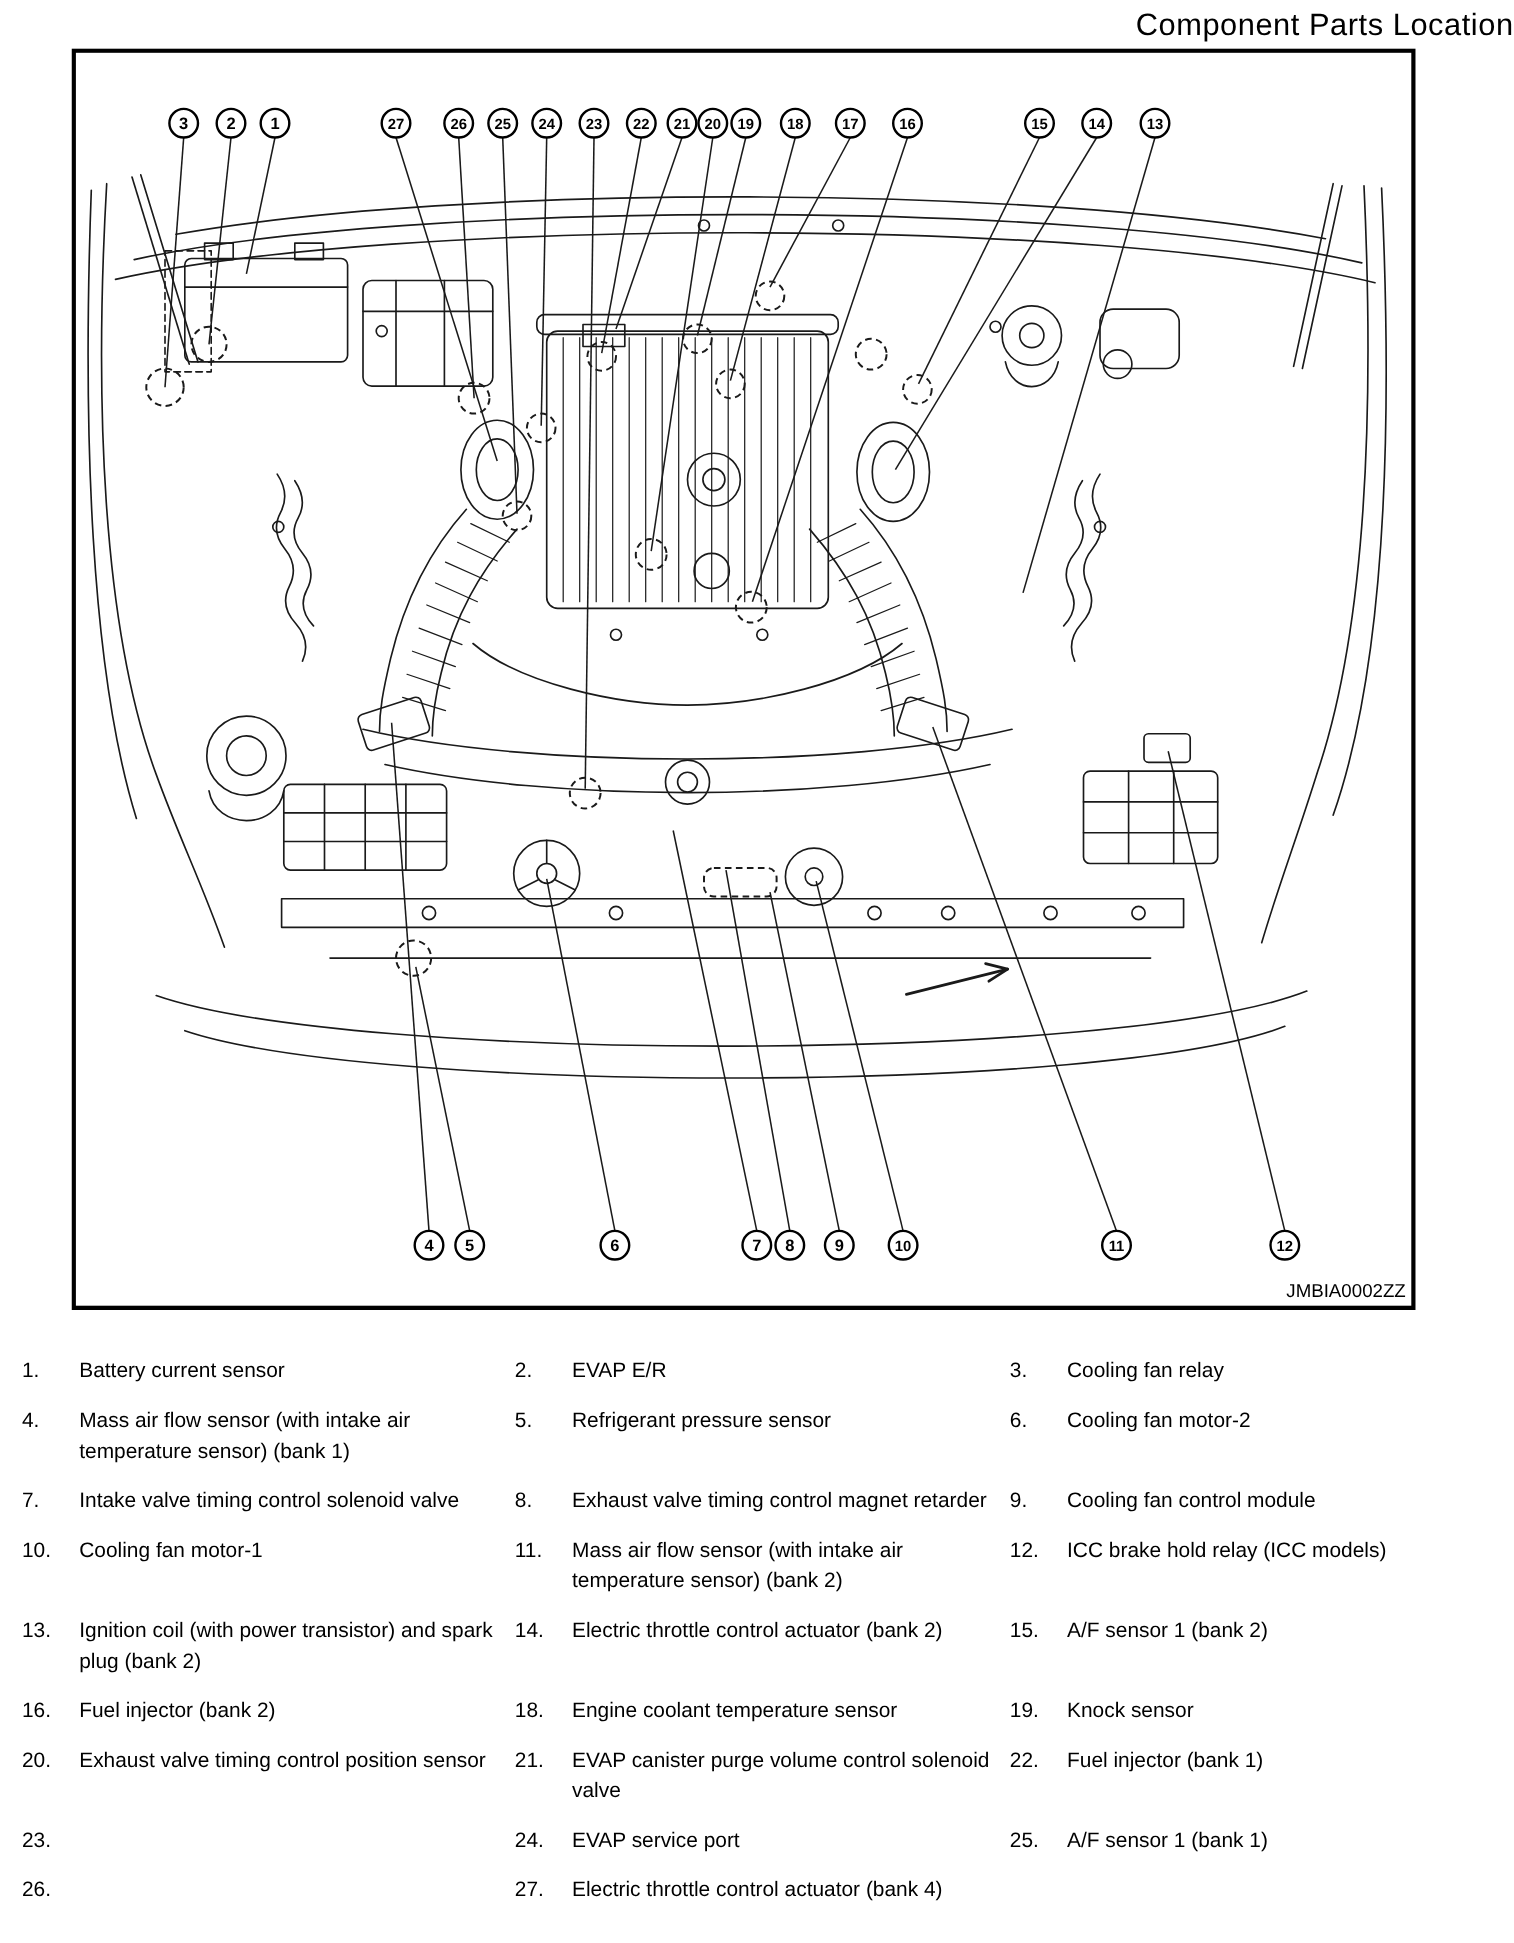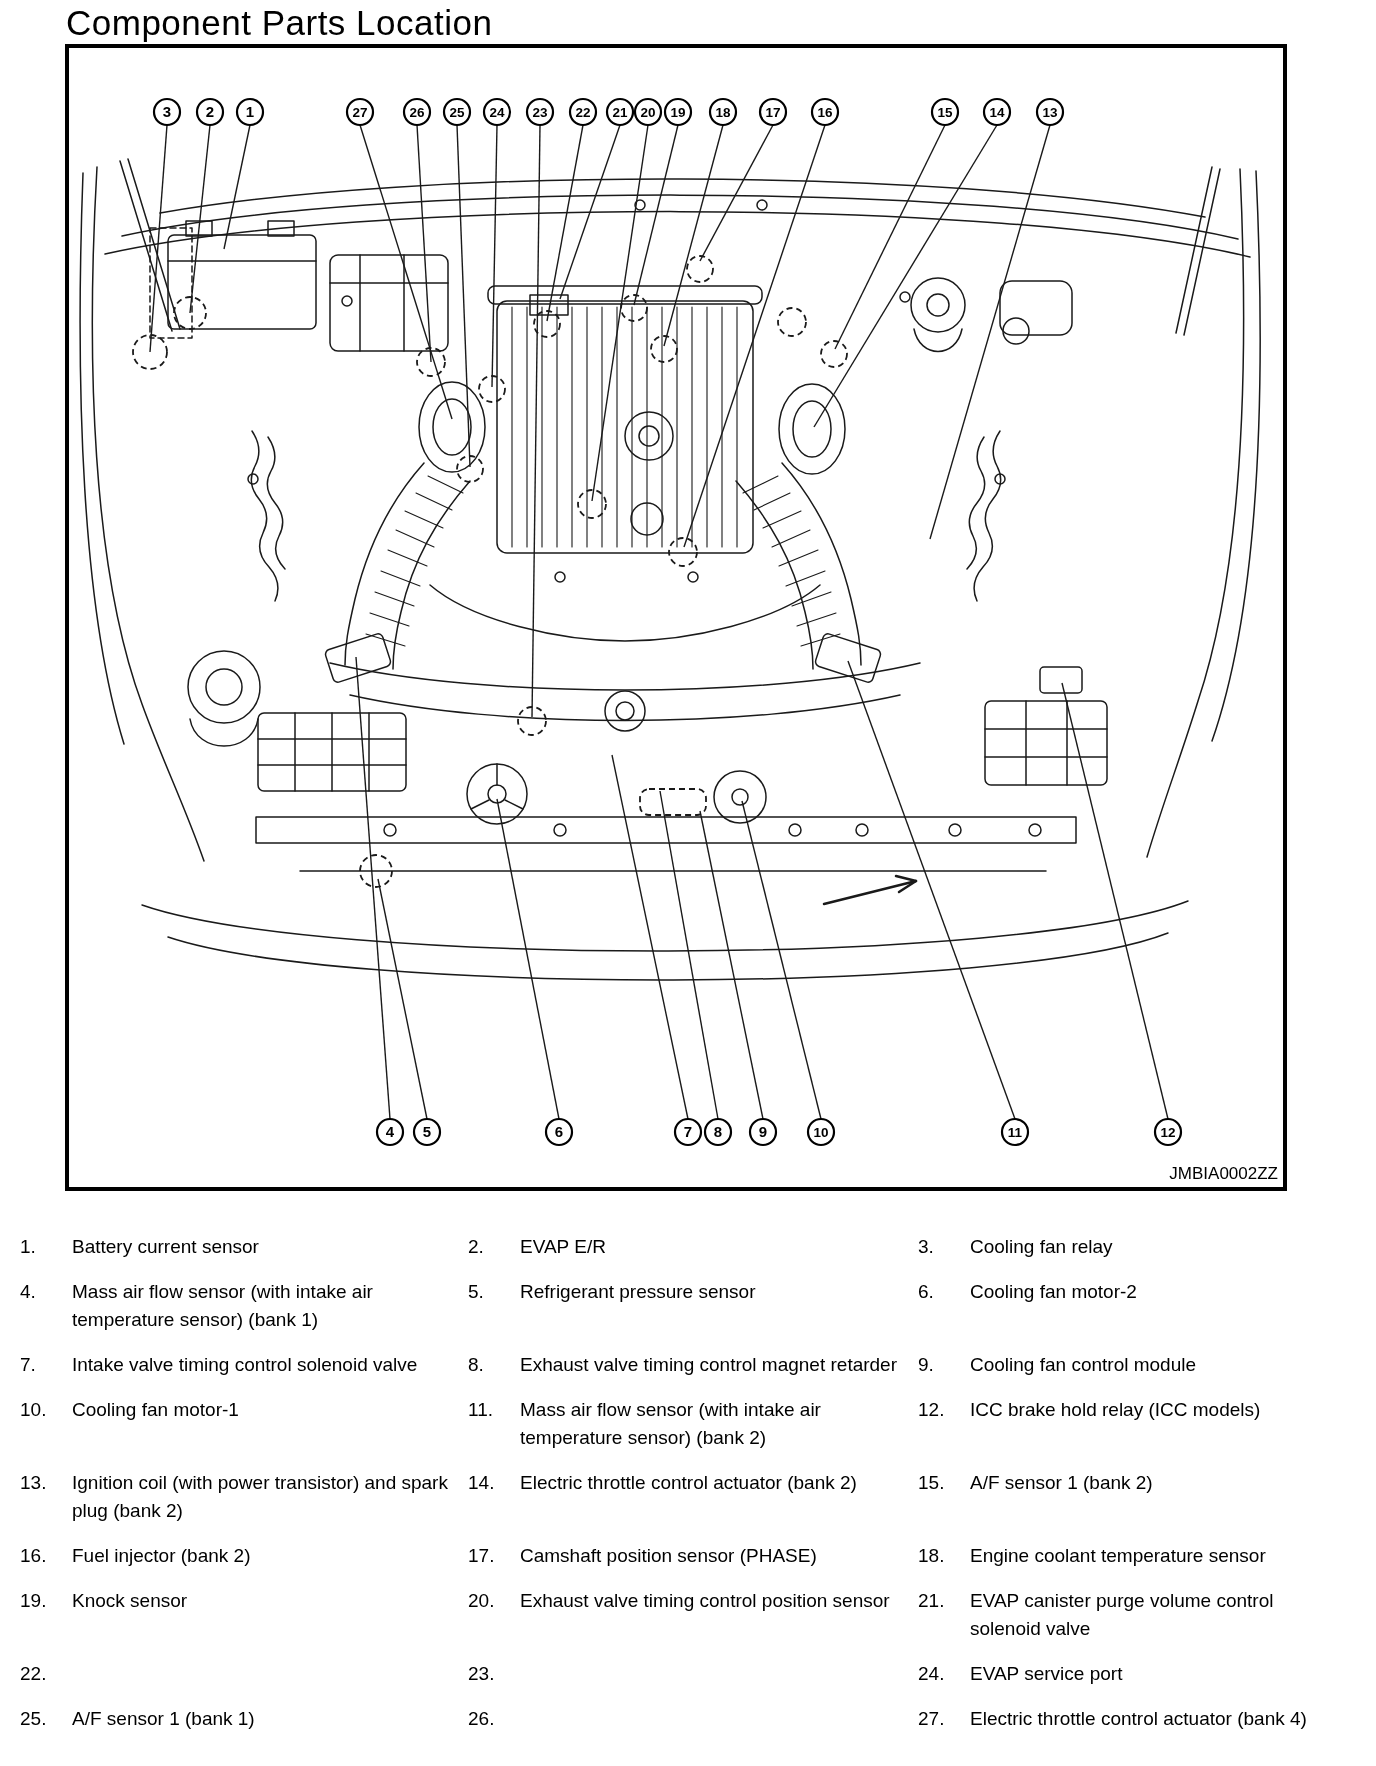--- a/index.html
+++ b/index.html
@@ -4,23 +4,24 @@
 <style>
   html,body{margin:0;padding:0;}
   body{
     width:1376px;height:1766px;
     background:#ffffff;color:#111;
     font-family:"Liberation Sans","DejaVu Sans",sans-serif;
     position:relative;overflow:hidden;
   }
   .page-title{
     margin:4px 0 2px 66px;
-    font-size:35px;line-height:38px;
+    font-size:28px;line-height:38px;
     font-weight:normal;letter-spacing:0.5px;
     color:#000;
+    text-align:right;
   }
   .figure-wrap{
     margin-left:65px;
     width:1222px;height:1147px;
   }
   .figure-wrap svg{display:block;}
   .legend{
     margin:42px 0 0 20px;
     width:1340px;
     display:grid;
@@ -370,41 +371,38 @@
     </div>
     <div class="legend-item">
       <span class="legend-num">15.</span>
       <span class="legend-label">A/F sensor 1 (bank 2)</span>
     </div>
     <div class="legend-item">
       <span class="legend-num">16.</span>
       <span class="legend-label">Fuel injector (bank 2)</span>
     </div>
     <div class="legend-item">
-      <span class="legend-num">17.</span>
-      <span class="legend-label">Camshaft position sensor (PHASE)</span>
-    </div>
-    <div class="legend-item">
       <span class="legend-num">18.</span>
       <span class="legend-label">Engine coolant temperature sensor</span>
     </div>
     <div class="legend-item">
       <span class="legend-num">19.</span>
       <span class="legend-label">Knock sensor</span>
     </div>
     <div class="legend-item">
       <span class="legend-num">20.</span>
       <span class="legend-label">Exhaust valve timing control position sensor</span>
     </div>
     <div class="legend-item">
       <span class="legend-num">21.</span>
       <span class="legend-label">EVAP canister purge volume control solenoid valve</span>
     </div>
     <div class="legend-item">
       <span class="legend-num">22.</span>
+      <span class="legend-label">Fuel injector (bank 1)</span>
     </div>
     <div class="legend-item">
       <span class="legend-num">23.</span>
     </div>
     <div class="legend-item">
       <span class="legend-num">24.</span>
       <span class="legend-label">EVAP service port</span>
     </div>
     <div class="legend-item">
       <span class="legend-num">25.</span>

